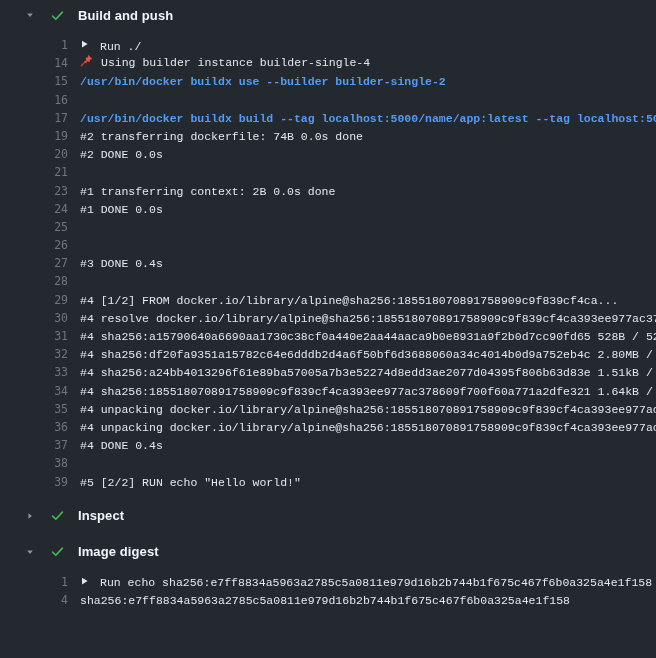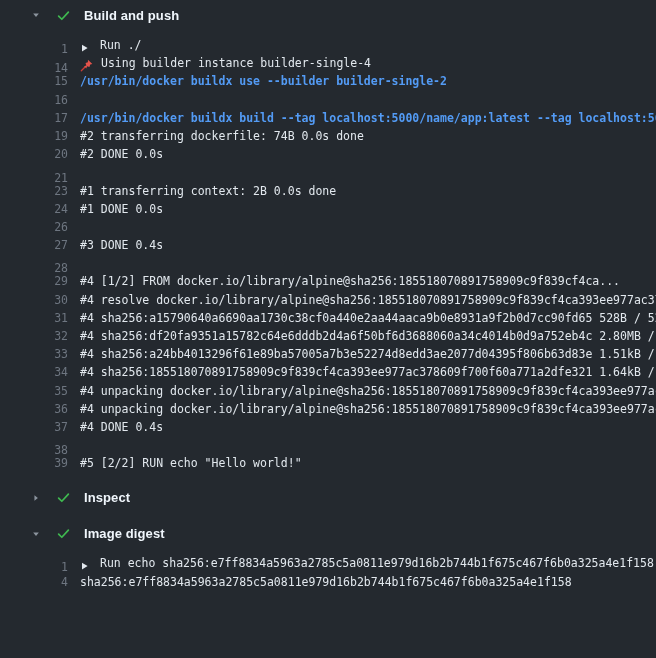--- a/index.html
+++ b/index.html
@@ -19,21 +19,21 @@
     overflow: hidden;
   }
   .section {
     width: 656px;
     overflow: hidden;
   }
   .section-header {
     display: flex;
     align-items: center;
     height: 20px;
-    padding: 5px 0 5px 30px;
+    padding: 5px 0 5px 24px;
     cursor: pointer;
   }
   .chevron {
     width: 12px;
     height: 12px;
     margin-right: 13px;
     display: inline-flex;
     align-items: center;
     justify-content: center;
     flex: 0 0 auto;
@@ -71,23 +71,24 @@
     padding-left: 12px;
     text-align: right;
     color: #6e7681;
     cursor: pointer;
     user-select: none;
   }
   .log-text {
     padding-left: 12px;
     color: #e2e8ee;
     display: inline-flex;
-    align-items: flex-end;
+    align-items: flex-start;
     height: 18.2px;
     overflow: hidden;
+    font-family: Liberation Mono, monospace;
   }
   .log-text.command {
     color: #539bf5;
     font-weight: bold;
   }
   .inline-icon {
     display: inline-flex;
     align-items: center;
     justify-content: center;
     width: 13px;
@@ -127,20 +128,21 @@
                 <path stroke="#c93c37" stroke-width="1.6" stroke-linecap="round" d="M5.6 10.4 1.6 14.4"></path>
               </svg></span><span>Using builder instance builder-single-4</span></span></div>
         <div class="log-line"><span class="log-num">15</span><span class="log-text command"><span>/usr/bin/docker buildx use --builder builder-single-2</span></span></div>
         <div class="log-line"><span class="log-num">16</span></div>
         <div class="log-line"><span class="log-num">17</span><span class="log-text command"><span>/usr/bin/docker buildx build --tag localhost:5000/name/app:latest --tag localhost:5000</span></span></div>
         <div class="log-line"><span class="log-num">19</span><span class="log-text"><span>#2 transferring dockerfile: 74B 0.0s done</span></span></div>
         <div class="log-line"><span class="log-num">20</span><span class="log-text"><span>#2 DONE 0.0s</span></span></div>
         <div class="log-line"><span class="log-num">21</span><span class="log-text"><span></span></span></div>
         <div class="log-line"><span class="log-num">23</span><span class="log-text"><span>#1 transferring context: 2B 0.0s done</span></span></div>
         <div class="log-line"><span class="log-num">24</span><span class="log-text"><span>#1 DONE 0.0s</span></span></div>
+        <div class="log-line"><span class="log-num">25</span><span class="log-text"><span></span></span></div>
         <div class="log-line"><span class="log-num">26</span></div>
         <div class="log-line"><span class="log-num">27</span><span class="log-text"><span>#3 DONE 0.4s</span></span></div>
         <div class="log-line"><span class="log-num">28</span><span class="log-text"><span></span></span></div>
         <div class="log-line"><span class="log-num">29</span><span class="log-text"><span>#4 [1/2] FROM docker.io/library/alpine@sha256:185518070891758909c9f839cf4ca...</span></span></div>
         <div class="log-line"><span class="log-num">30</span><span class="log-text"><span>#4 resolve docker.io/library/alpine@sha256:185518070891758909c9f839cf4ca393ee977ac378609f700f60a771a2dfe321</span></span></div>
         <div class="log-line"><span class="log-num">31</span><span class="log-text"><span>#4 sha256:a15790640a6690aa1730c38cf0a440e2aa44aaca9b0e8931a9f2b0d7cc90fd65 528B / 528B</span></span></div>
         <div class="log-line"><span class="log-num">32</span><span class="log-text"><span>#4 sha256:df20fa9351a15782c64e6dddb2d4a6f50bf6d3688060a34c4014b0d9a752eb4c 2.80MB / 2.80MB</span></span></div>
         <div class="log-line"><span class="log-num">33</span><span class="log-text"><span>#4 sha256:a24bb4013296f61e89ba57005a7b3e52274d8edd3ae2077d04395f806b63d83e 1.51kB / 1.51kB</span></span></div>
         <div class="log-line"><span class="log-num">34</span><span class="log-text"><span>#4 sha256:185518070891758909c9f839cf4ca393ee977ac378609f700f60a771a2dfe321 1.64kB / 1.64kB</span></span></div>
         <div class="log-line"><span class="log-num">35</span><span class="log-text"><span>#4 unpacking docker.io/library/alpine@sha256:185518070891758909c9f839cf4ca393ee977ac378609f700f60a771a2dfe321</span></span></div>

